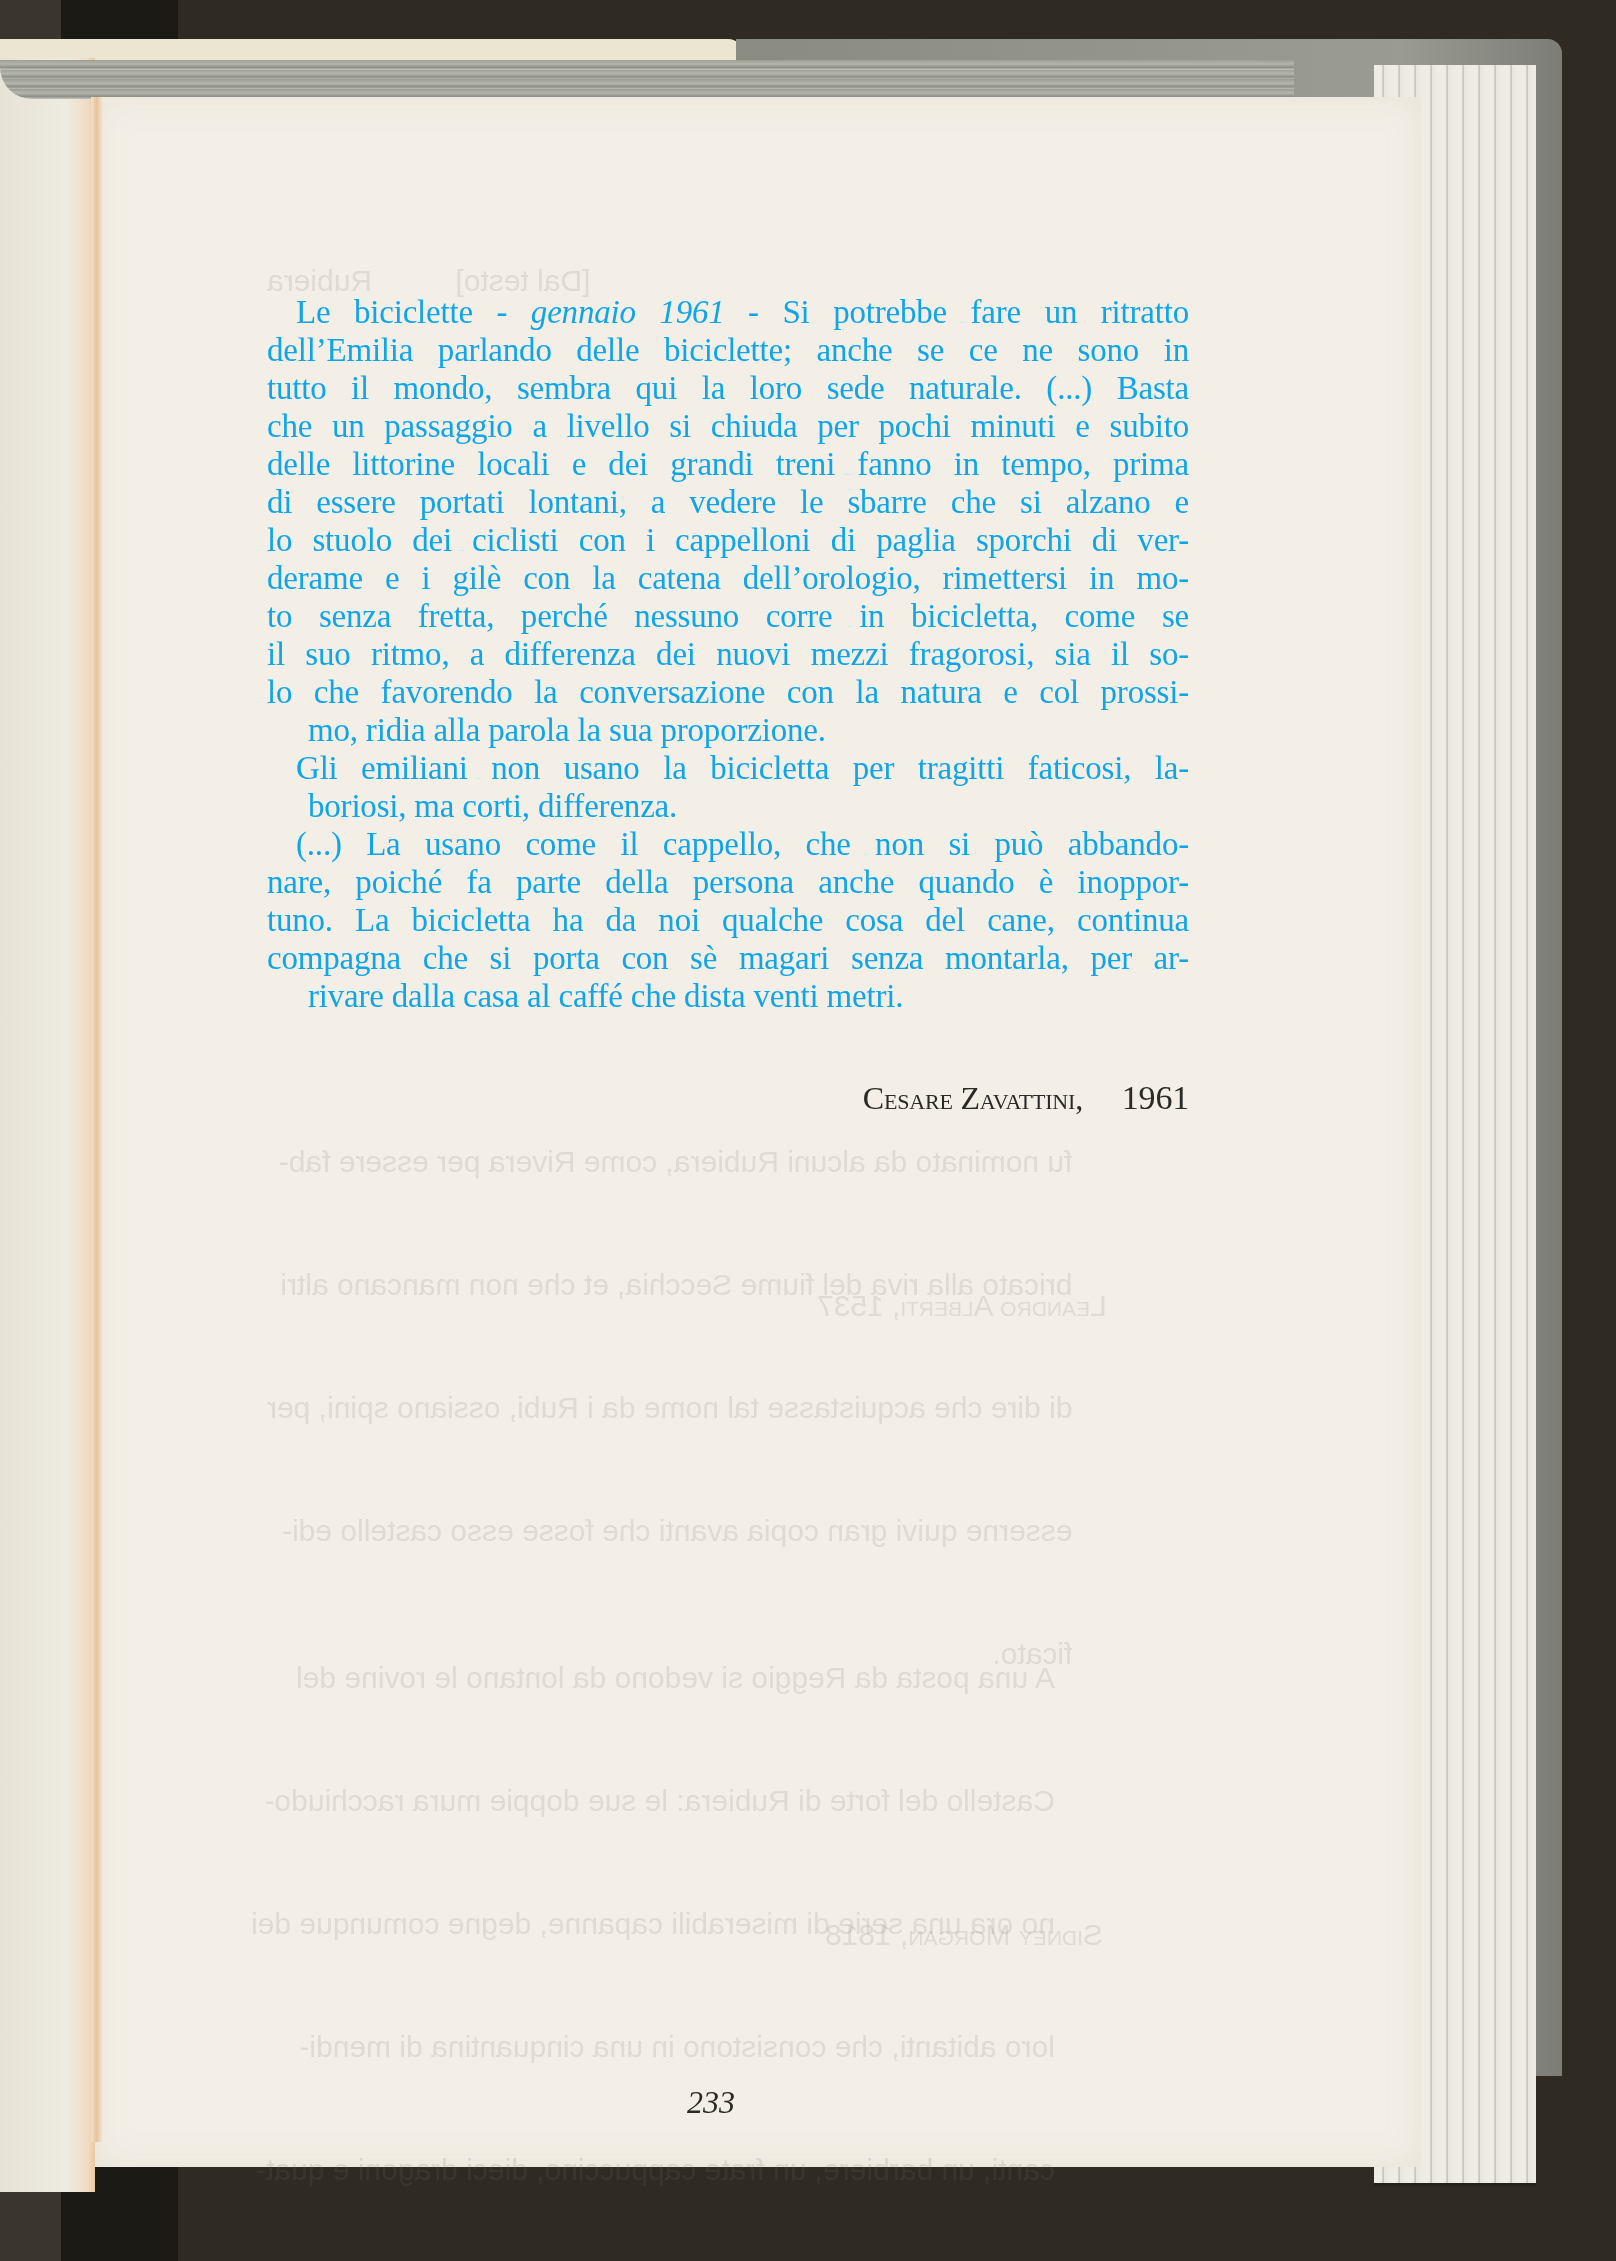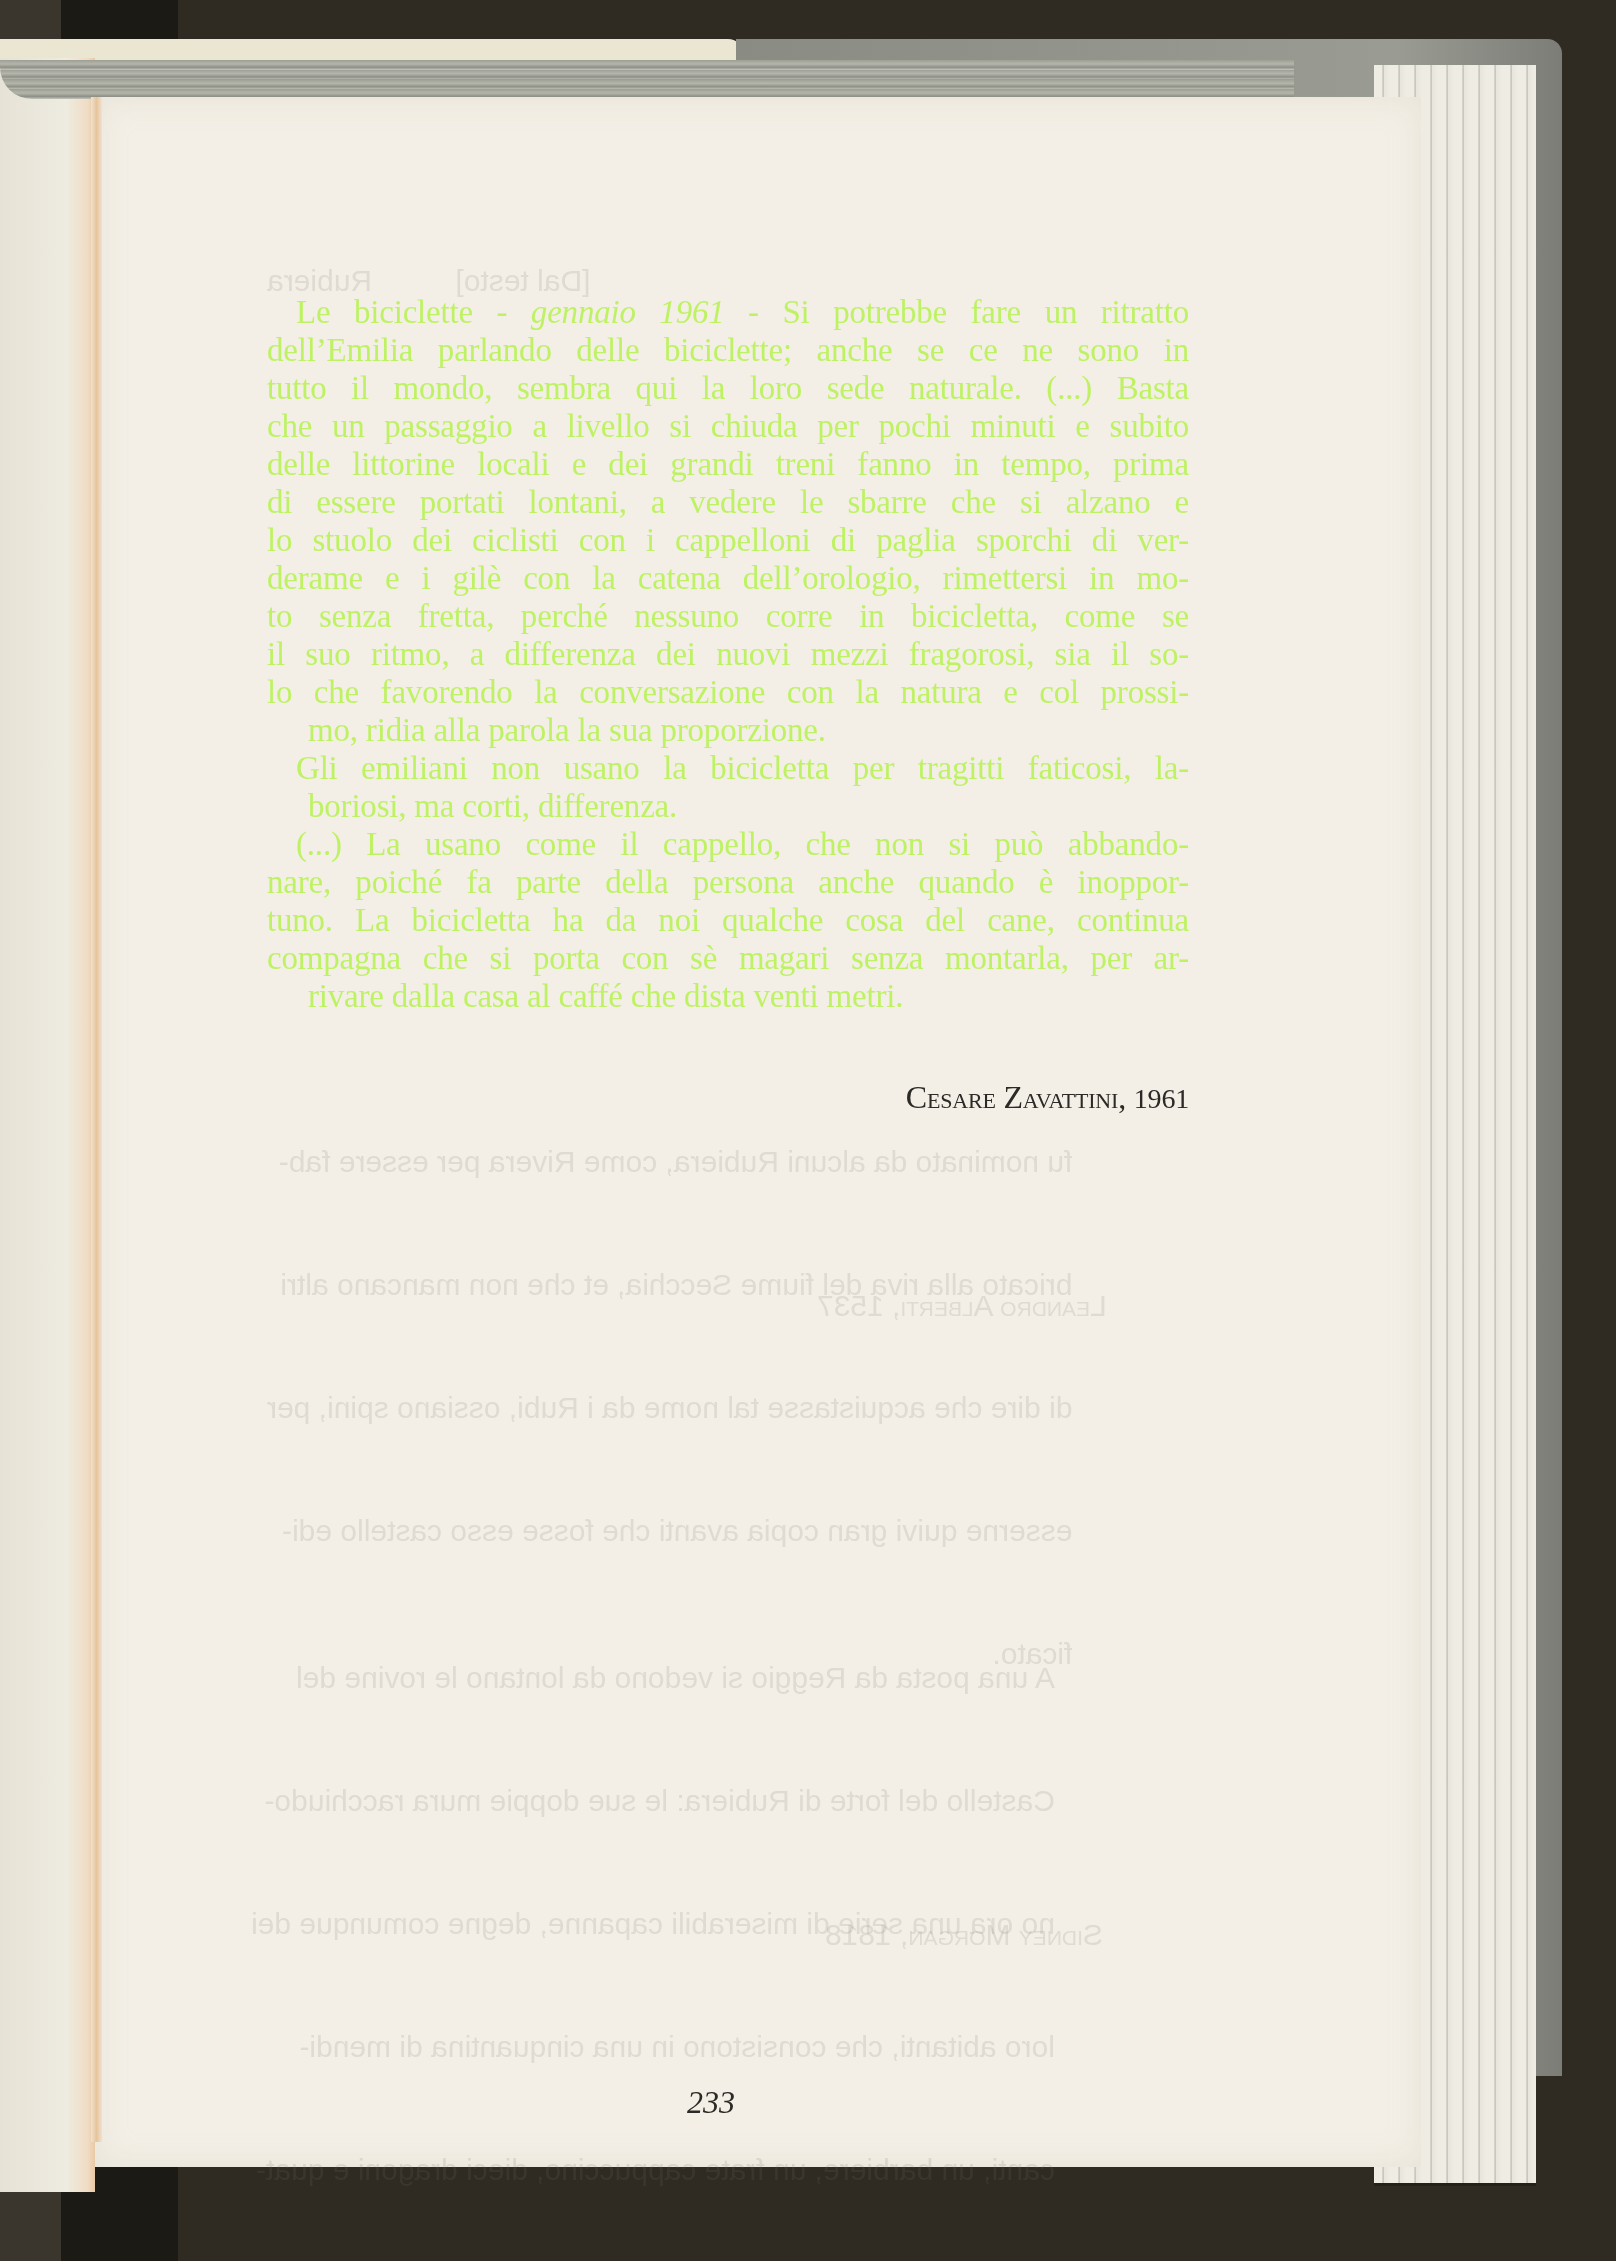--- a/index.html
+++ b/index.html
@@ -82,21 +82,21 @@
       white-space: pre;
       line-height: 41px;
       font-size: 30px;
     }
 
     
     .text-block {
       position: absolute;
       left: 267px; top: 293px;
       width: 922px;
-      color: #bef264;
+      color: #0ea5e9;
       font-size: 33px;
       line-height: 38px;
       letter-spacing: -0.2px;
     }
     .line {
       display: block;
       text-align: justify;
       text-align-last: justify;
       white-space: nowrap;
     }
@@ -111,21 +111,22 @@
       position: absolute;
       right: 428px;
       top: 1079px;
       font-size: 32px;
       color: #2b2a26;
       font-variant: small-caps;
       letter-spacing: -0.2px;
     }
     .signature .year {
       font-variant: normal;
-      font-size: 28px;
+      font-size: 34px;
+      margin-left: 31px;
     }
 
     .page-number {
       position: absolute;
       left: 687px; top: 2084px;
       font-style: italic;
       font-size: 32px;
       color: #2b2a26;
     }
   </style>

